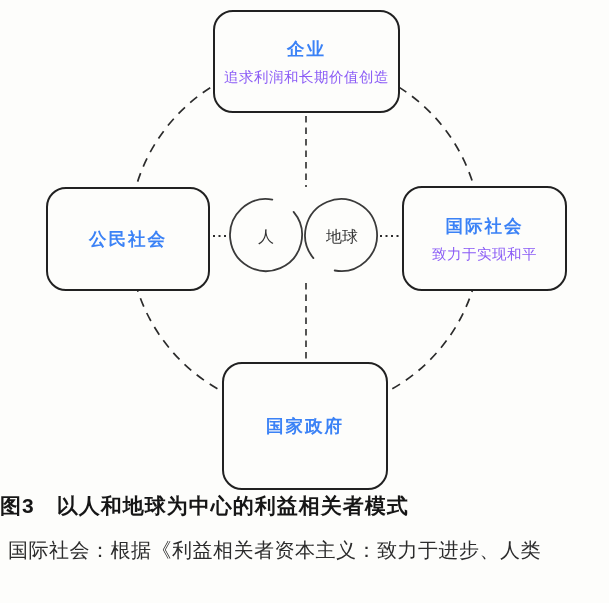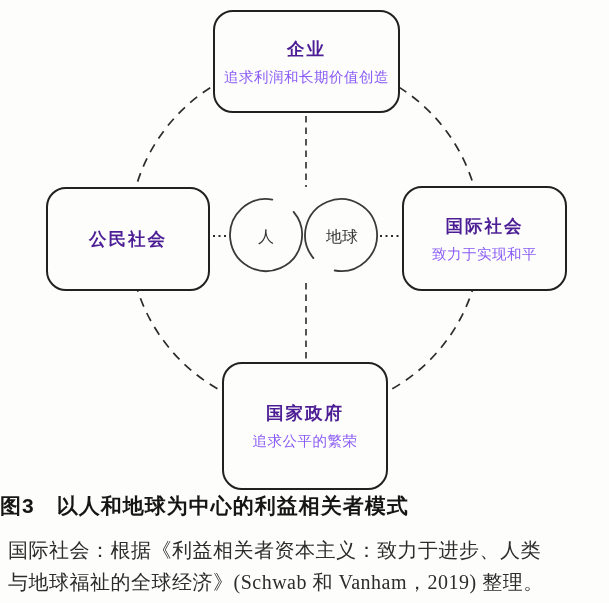--- a/index.html
+++ b/index.html
@@ -28,21 +28,21 @@
     text-align: center;
     gap: 7px;
   }
   .node-top    { left: 213px; top: 10px;  width: 187px; height: 103px; }
   .node-left   { left: 46px;  top: 187px; width: 164px; height: 104px; }
   .node-right  { left: 402px; top: 186px; width: 165px; height: 105px; }
   .node-bottom { left: 222px; top: 362px; width: 166px; height: 128px; }
   .node-title {
     font-size: 17.5px;
     font-weight: bold;
-    color: #4c1d95;
+    color: #3b82f6;
     letter-spacing: 2px;
   }
   .node-sub {
     font-size: 14.5px;
     color: #8b5cf6;
     letter-spacing: 0.5px;
   }
   .circle-label {
     font-size: 16px;
     fill: #333333;
@@ -103,23 +103,21 @@
     <div class="node-title">公民社会</div>
   </div>
 
   <div class="node node-right">
     <div class="node-title">国际社会</div>
     <div class="node-sub">致力于实现和平</div>
   </div>
 
   <div class="node node-bottom">
     <div class="node-title">国家政府</div>
-    <div class="node-sub">追求公平的繁荣</div>
   </div>
 
   <div class="caption">图3　以人和地球为中心的利益相关者模式</div>
 
   <div class="source">
     <div>国际社会：根据《利益相关者资本主义：致力于进步、人类</div>
-    <div>与地球福祉的全球经济》(Schwab 和 Vanham，2019) 整理。</div>
   </div>
 
 </div>
 
 </body></html>

